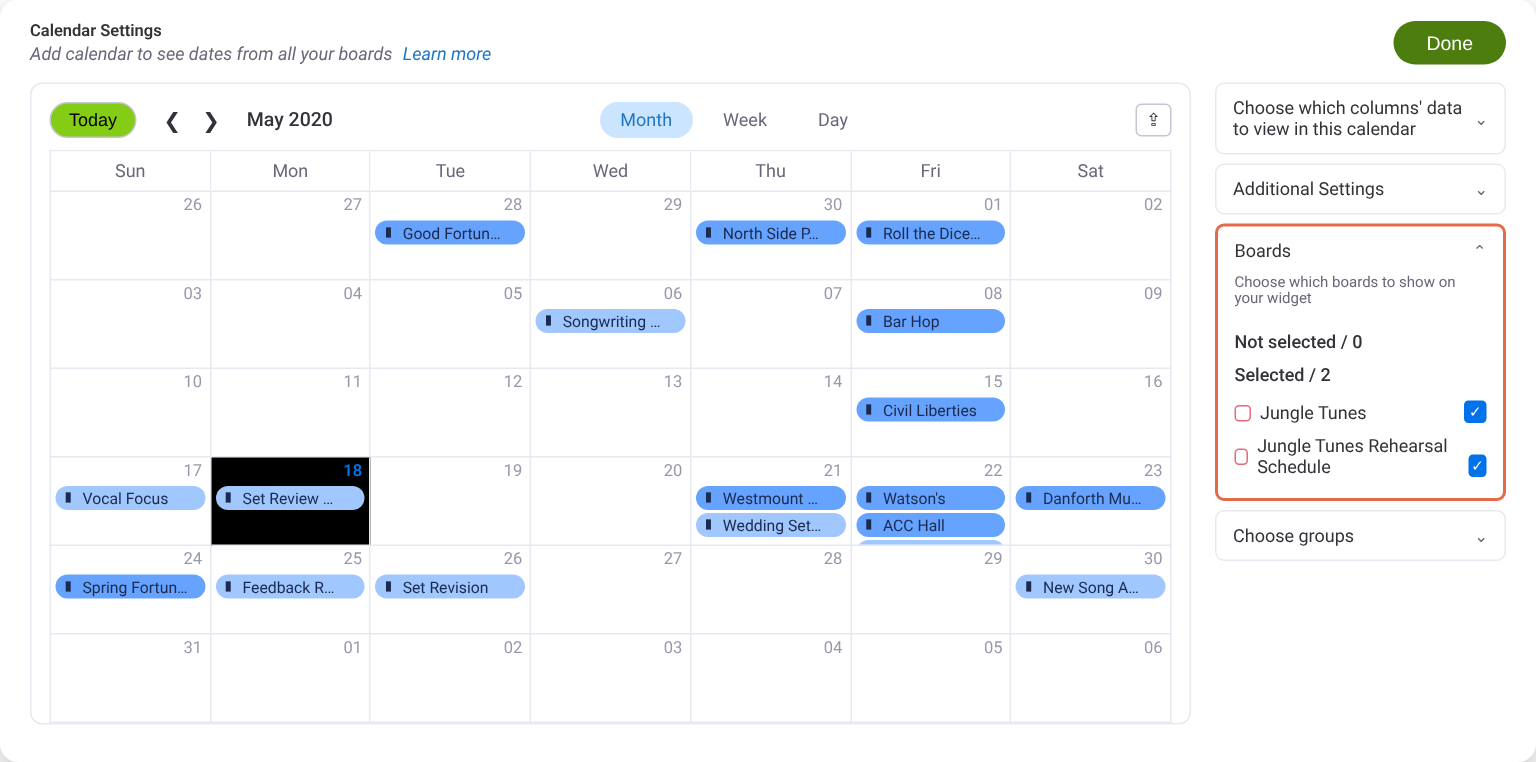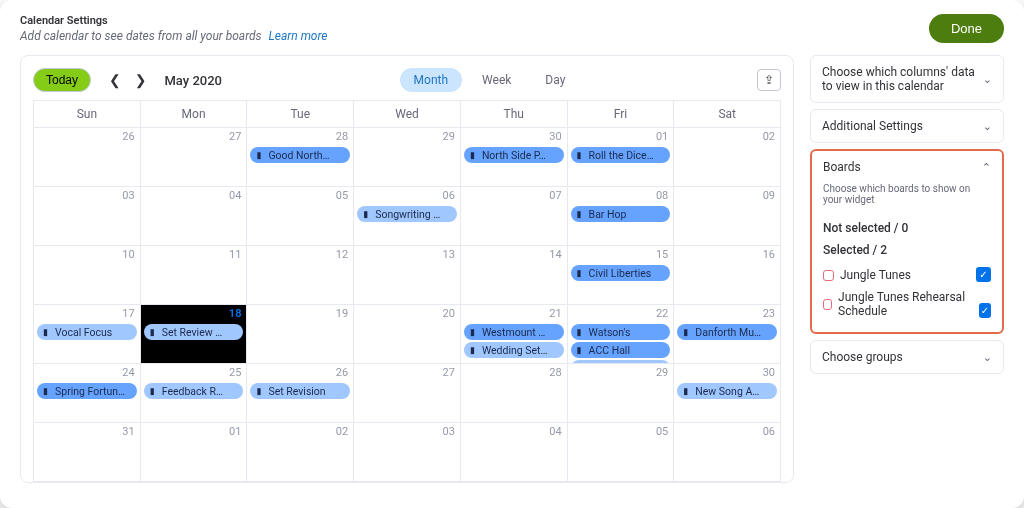--- a/index.html
+++ b/index.html
@@ -128,21 +128,21 @@
               </div>
               <div class="day-cell">
                 <div class="day-num">27</div>
                 <div class="events"></div>
               </div>
               <div class="day-cell">
                 <div class="day-num">28</div>
                 <div class="events">
                   <div class="event">
                     <span class="dot">▮</span>
-                    <span>Good North…</span>
+                    <span>Good Fortun…</span>
                   </div>
                 </div>
               </div>
               <div class="day-cell">
                 <div class="day-num">29</div>
                 <div class="events"></div>
               </div>
               <div class="day-cell">
                 <div class="day-num">30</div>
                 <div class="events">

